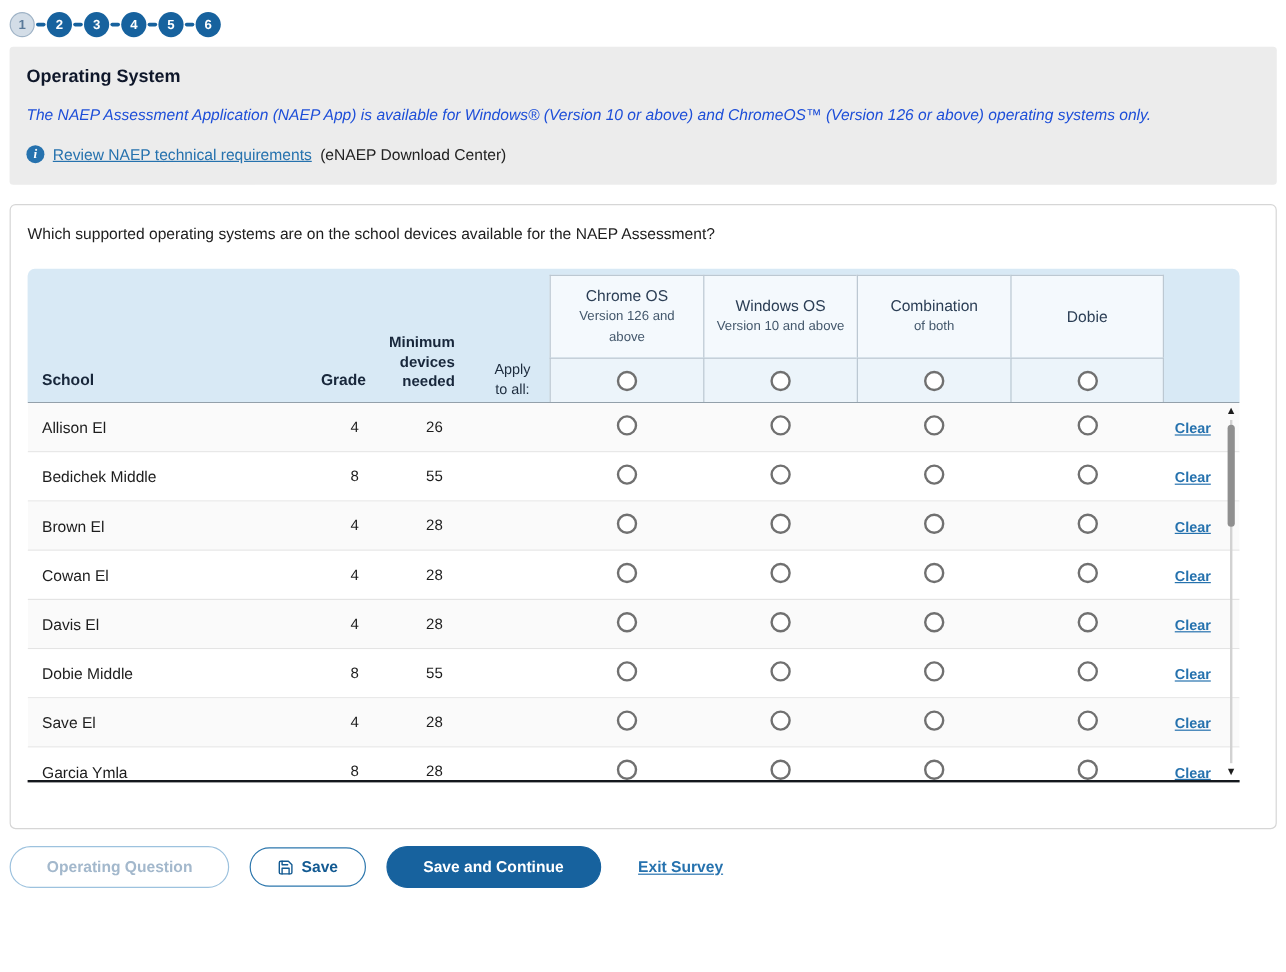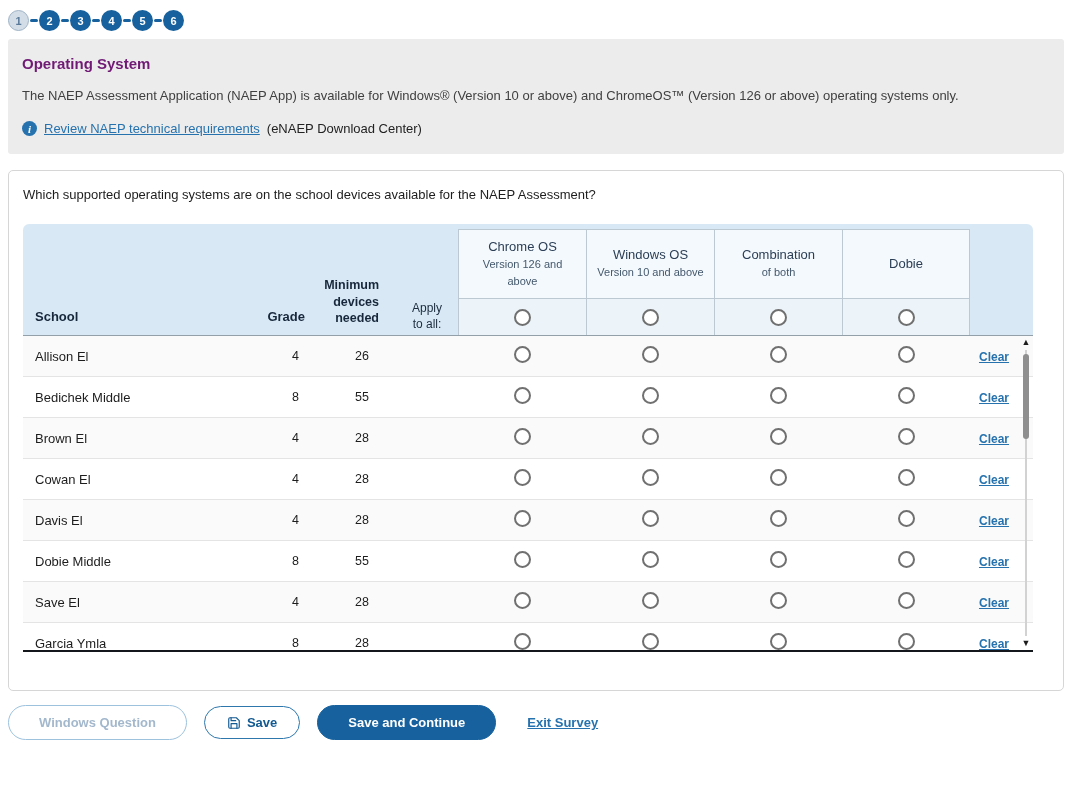--- a/index.html
+++ b/index.html
@@ -14,22 +14,22 @@
   .stepper { display:flex; align-items:center; }
   .step {
     width:21px; height:21px; border-radius:50%; background:var(--accent,#17629e);
     color:#fff; font-size:11px; font-weight:700; display:flex; align-items:center; justify-content:center;
     cursor:pointer; flex:0 0 auto;
   }
   .step.current { background:#d3dde7; border:1px solid #9fb3c6; color:#5a7a9a; cursor:default; }
   .dash { width:8px; height:3px; background:var(--accent,#17629e); margin:0 1px; border-radius:2px; }
   
   .info-panel { margin:0 8px; background:var(--panel-bg,#ececec); border-radius:3px; padding:16px 14px 18px; }
-  .info-panel h2 { font-size:15px; font-weight:700; color:#701a75; margin-bottom:16px; }
-  .info-panel .desc { font-size:13px; color:#404040; margin-bottom:18px; }
+  .info-panel h2 { font-size:15px; font-weight:700; color:#0f172a; margin-bottom:16px; }
+  .info-panel .desc { font-size:13px; color:#1d4ed8; margin-bottom:18px;font-style:italic; }
   .info-line { display:flex; align-items:center; gap:7px; }
   .info-icon {
     width:15px; height:15px; border-radius:50%; background:var(--link,#2672ae); color:#fff;
     font-family:"Liberation Serif", serif; font-weight:700; font-style:italic; font-size:11px;
     display:flex; align-items:center; justify-content:center; flex:0 0 auto;
   }
   .info-line a { color:var(--link,#2672ae); text-decoration:underline; cursor:pointer; }
   
   .question-card { margin:16px 8px 0; border:1px solid #d6d6d6; border-radius:5px; padding:16px 14px 38px; background:#fff; }
   .q-label { font-size:14px; font-weight:700; color:#15243b; margin-bottom:16px; }
@@ -276,21 +276,21 @@
             <span class="thumb"></span>
           </span>
         <span class="arr">▼</span>
       </div>
 
     </div>
   </div>
 </section>
 
 <footer class="actions">
-  <button class="btn ghost">Windows Question</button>
+  <button class="btn ghost">Operating Question</button>
   <button class="btn outline">
     <svg width="14" height="14" viewBox="0 0 24 24" fill="none" stroke="currentColor" stroke-width="2" stroke-linecap="round" stroke-linejoin="round">
       <path d="M19 21H5a2 2 0 0 1-2-2V5a2 2 0 0 1 2-2h11l5 5v11a2 2 0 0 1-2 2z"></path>
       <path d="M17 21v-8H7v8"></path>
       <path d="M7 3v5h8"></path>
     </svg>
     <span>Save</span>
   </button>
   <button class="btn primary">Save and Continue</button>
   <a href="#" class="exit-link">Exit Survey</a>

